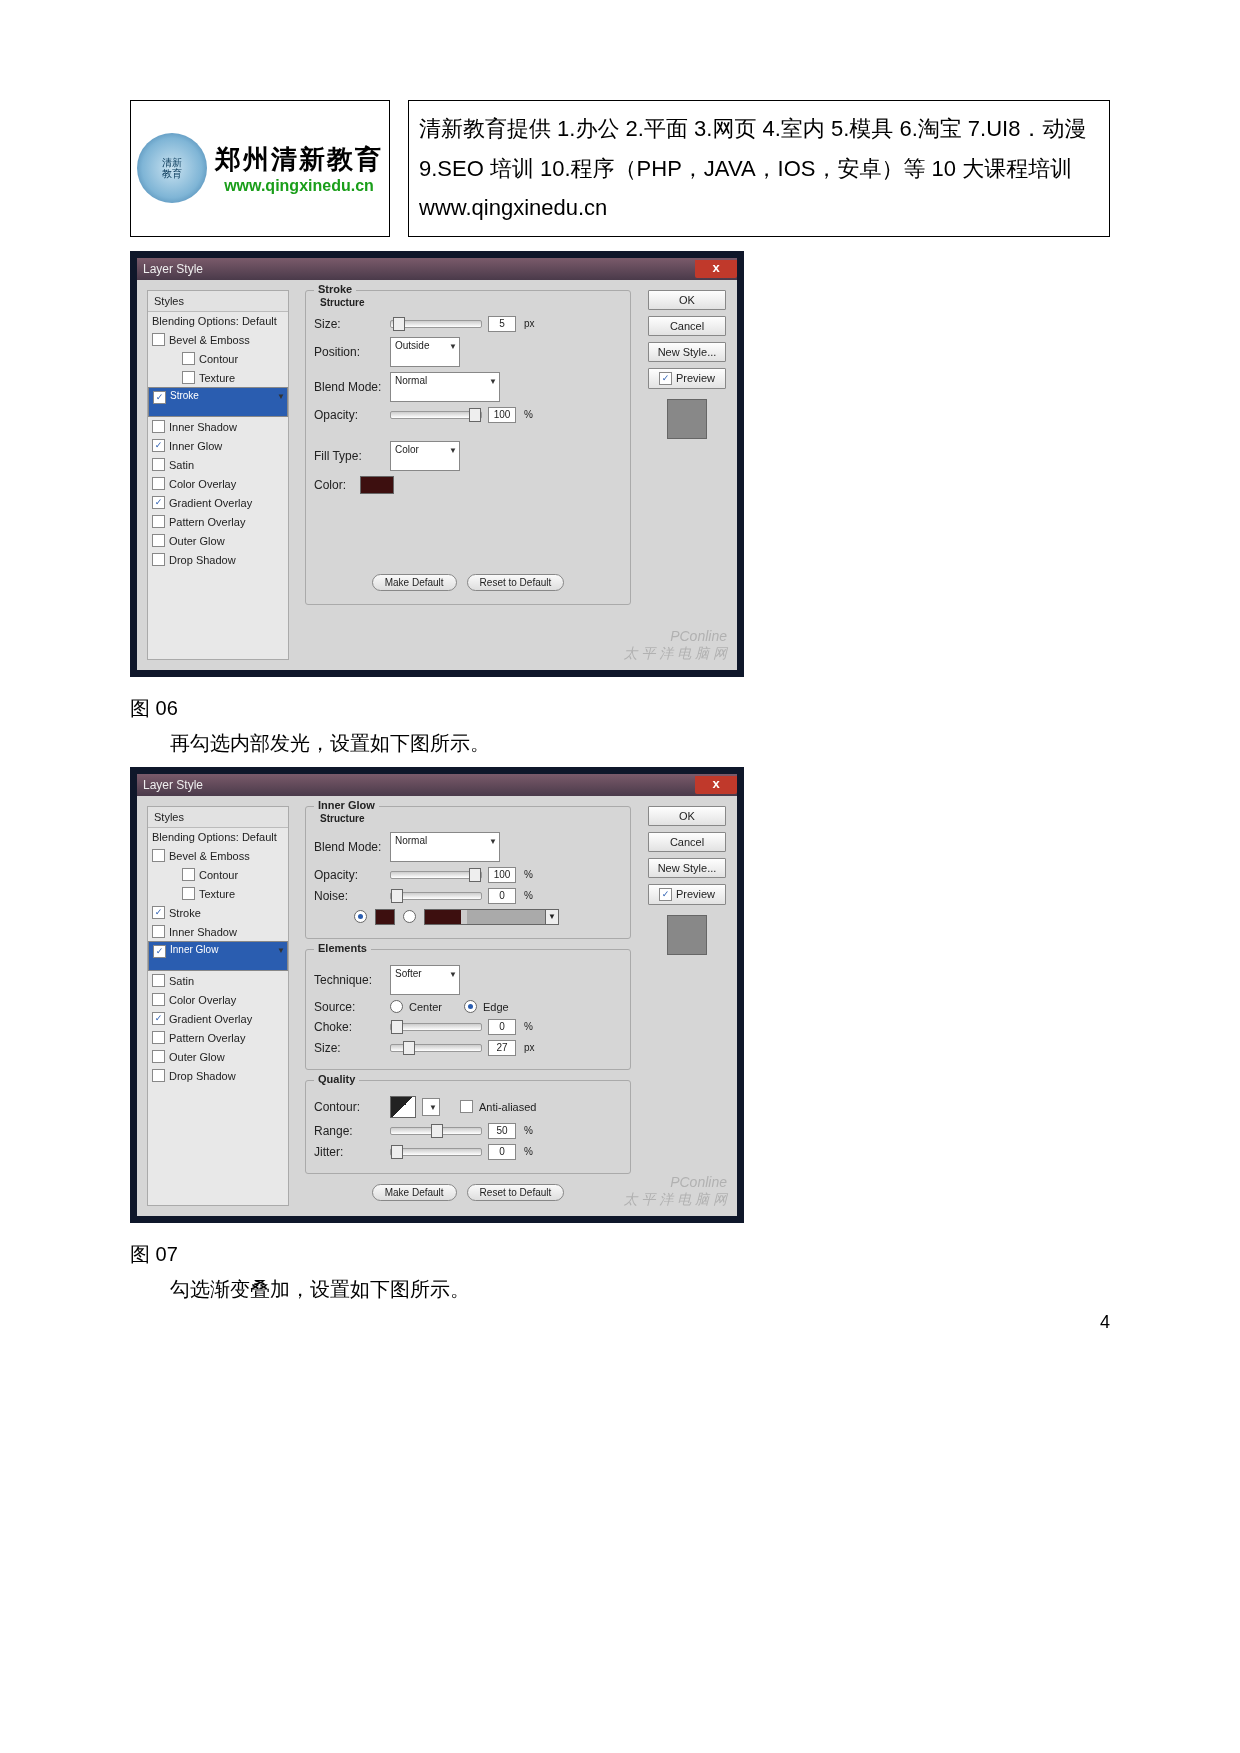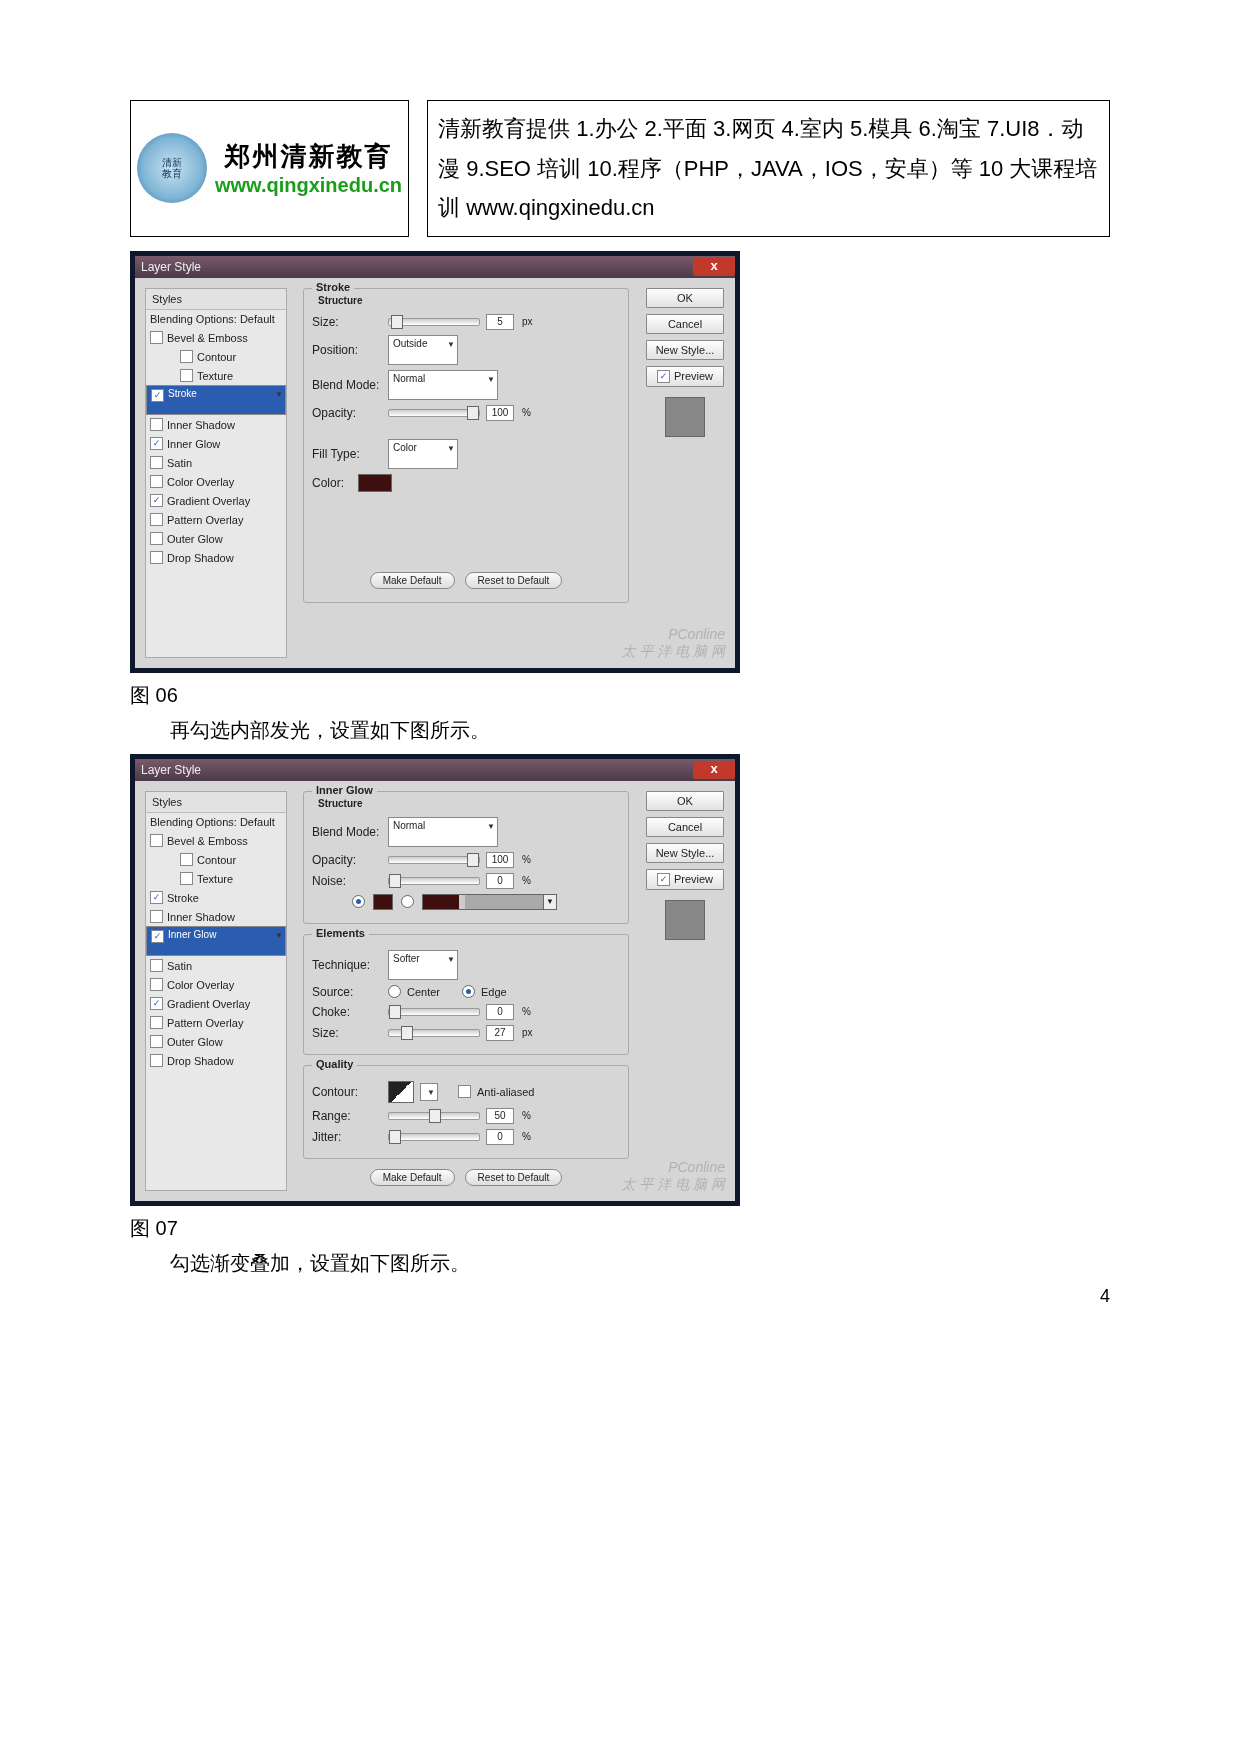--- a/index.html
+++ b/index.html
@@ -2,27 +2,27 @@
 <html><head>
 <meta charset="utf-8">
 <style>
 body{margin:0;background:#fff;font-family:"Microsoft YaHei",sans-serif;width:1240px;padding:0}
 .page{padding:100px 130px 60px 130px;position:relative}
 .header{display:flex;gap:18px;margin-bottom:14px}
 .logo-box{border:1px solid #000;padding:16px 6px;display:flex;align-items:center;gap:8px}
 .logo-circ{width:70px;height:70px;border-radius:50%;background:radial-gradient(circle,#c9e2f0 0%,#7fb5d6 60%,#2a6a9c 100%);display:flex;align-items:center;justify-content:center;color:#0a3a5a;font-size:10px;text-align:center;line-height:1.1}
 .logo-text{display:flex;flex-direction:column;align-items:center}
 .logo-cn{font-size:26px;font-weight:bold;letter-spacing:2px}
-.logo-url{color:#1a9e1a;font-size:20px;font-weight:bold}
+.logo-url{color:#1a9e1a;font-size:16px;font-weight:bold}
 .desc-box{border:1px solid #000;padding:8px 10px;font-size:22px;line-height:1.8;flex:1}
 .caption{font-size:20px;margin:8px 0}
 .bodytext{font-size:20px;margin:8px 0 10px 40px}
 .pagenum{position:absolute;bottom:40px;right:130px;font-size:18px}
 
-.dlg{width:600px;background:#d6d6d6;border:5px solid #0f172a;font-family:Tahoma,sans-serif;font-size:11px;color:#222;position:relative;margin-bottom:9px}
+.dlg{width:600px;background:#d6d6d6;border:7px solid #0f172a;font-family:Tahoma,sans-serif;font-size:11px;color:#222;position:relative;margin-bottom:18px}
 .tbar{background:linear-gradient(#7a5a6a,#4a3a4a);height:22px;display:flex;align-items:center;justify-content:space-between;padding:0 0 0 6px;color:#eee;font-size:12px}
 .closebtn{background:#c0392b;color:#fff;width:42px;height:18px;text-align:center;font-weight:bold;border-radius:0 0 2px 2px;line-height:16px;font-size:13px}
 .dbody{display:flex;padding:10px;gap:10px;min-height:370px}
 .styles{width:140px;background:#e8e8e8;border:1px solid #aaa}
 .sthdr{background:#e2e2e2;padding:4px 6px;border-bottom:1px solid #bbb;font-size:11px}
 .strow{padding:3px 4px;display:flex;align-items:flex-end;gap:4px;cursor:default}
 .strow.sel{background:#2a5db0;color:#fff}
 .strow.sub{padding-left:34px}
 .ck{width:11px;height:11px;border:1px solid #888;background:#fff;display:inline-flex;align-items:center;justify-content:center;font-size:9px;color:#2a5db0;line-height:1}
 .mid{flex:1;padding:0 6px}

